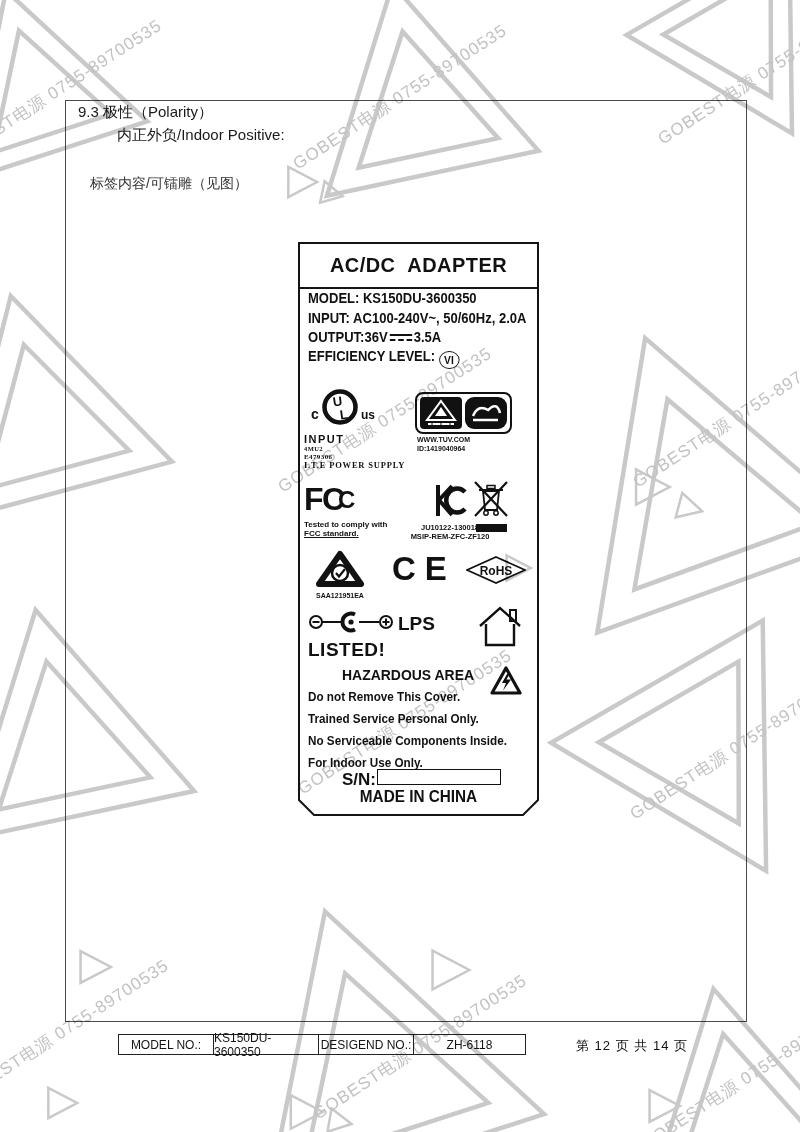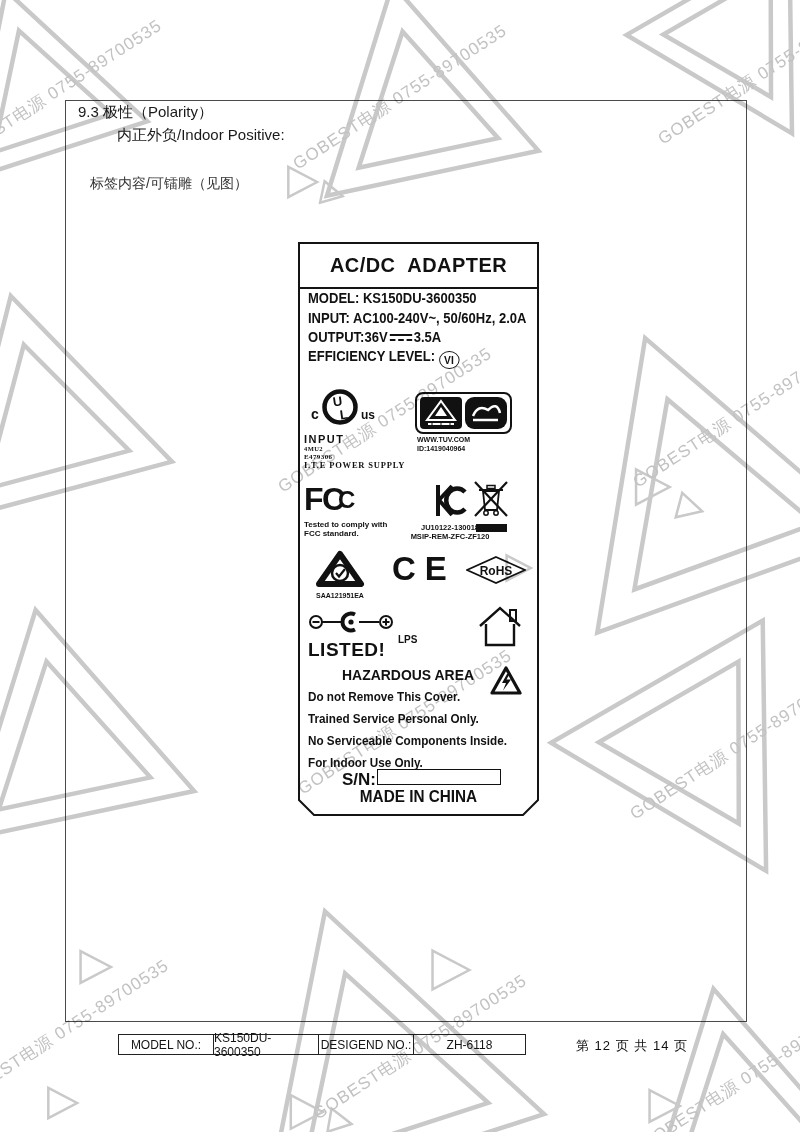--- a/index.html
+++ b/index.html
@@ -116,21 +116,21 @@
     <div class="abs tuv-sub" style="top:194px;">WWW.TUV.COM</div>
     <div class="abs tuv-sub" style="top:203px;">ID:1419040964</div>
 
     <div class="abs" style="left:6px;top:240px;">
       <svg width="58" height="34" viewBox="0 0 58 34">
         <text x="0" y="28" font-size="32" font-weight="bold" fill="#111">F</text>
         <text x="18" y="28" font-size="32" font-weight="bold" fill="#111">C</text>
         <text x="34" y="26" font-size="24" font-weight="bold" fill="#111">C</text>
       </svg>
       <div style="font-size:8px;line-height:9px;">Tested to comply with</div>
-      <div style="font-size:8px;line-height:9px;">FCC standard.</div>
+      <div style="font-size:8px;line-height:9px;text-decoration:underline;">FCC standard.</div>
     </div>
 
     <div class="abs" style="left:92px;top:240px;width:120px;text-align:center;">
       <svg width="34" height="37" viewBox="0 0 34 37">
         <path d="M5 3 V34" stroke="#111" stroke-width="4" fill="none"></path>
         <path d="M6 18 L19 4 M6 18 L19 33" stroke="#111" stroke-width="4" fill="none"></path>
         <path d="M32 10 A11 12 0 1 0 32 27" stroke="#111" stroke-width="4.5" fill="none"></path>
       </svg>
       <div class="tiny">JU10122-130018</div>
       <div class="tiny">MSIP-REM-ZFC-ZF120</div>
@@ -169,21 +169,21 @@
       <circle cx="8" cy="11" r="6" fill="none" stroke="#111" stroke-width="2"></circle>
       <line x1="4.5" y1="11" x2="11.5" y2="11" stroke="#111" stroke-width="2"></line>
       <line x1="14" y1="11" x2="35" y2="11" stroke="#111" stroke-width="2"></line>
       <path d="M47 3.5 A8.5 8.5 0 1 0 47 18.5" fill="none" stroke="#111" stroke-width="4"></path>
       <circle cx="43" cy="11" r="2.6" fill="#111"></circle>
       <line x1="51" y1="11" x2="71" y2="11" stroke="#111" stroke-width="2"></line>
       <circle cx="78" cy="11" r="6" fill="none" stroke="#111" stroke-width="2"></circle>
       <line x1="74.5" y1="11" x2="81.5" y2="11" stroke="#111" stroke-width="2"></line>
       <line x1="78" y1="7.5" x2="78" y2="14.5" stroke="#111" stroke-width="2"></line>
     </svg>
-    <div class="abs" style="left:100px;top:392px;font-size:10px;">LPS</div>
+    <div class="abs" style="left:100px;top:371px;font-size:19px;">LPS</div>
     <svg class="abs" style="left:180px;top:363px;" width="44" height="44" viewBox="0 0 44 44">
       <rect x="32" y="5" width="6" height="11" fill="none" stroke="#111" stroke-width="2"></rect>
       <polyline points="2,21 22,3 42,21" fill="none" stroke="#111" stroke-width="2.4"></polyline>
       <polyline points="8,19 8,40 36,40 36,19" fill="none" stroke="#111" stroke-width="2.4"></polyline>
     </svg>
 
     <div class="abs" style="left:10px;top:397px;font-size:19px;letter-spacing:.5px;">LISTED!</div>
     <div class="abs" style="left:44px;top:424px;font-size:15px;transform:scaleX(.93);transform-origin:0 50%;">HAZARDOUS AREA</div>
     <svg class="abs" style="left:192px;top:424px;" width="32" height="30" viewBox="0 0 32 30">
       <polygon points="16,2 30,27 2,27" fill="none" stroke="#111" stroke-width="3.2" stroke-linejoin="round"></polygon>

